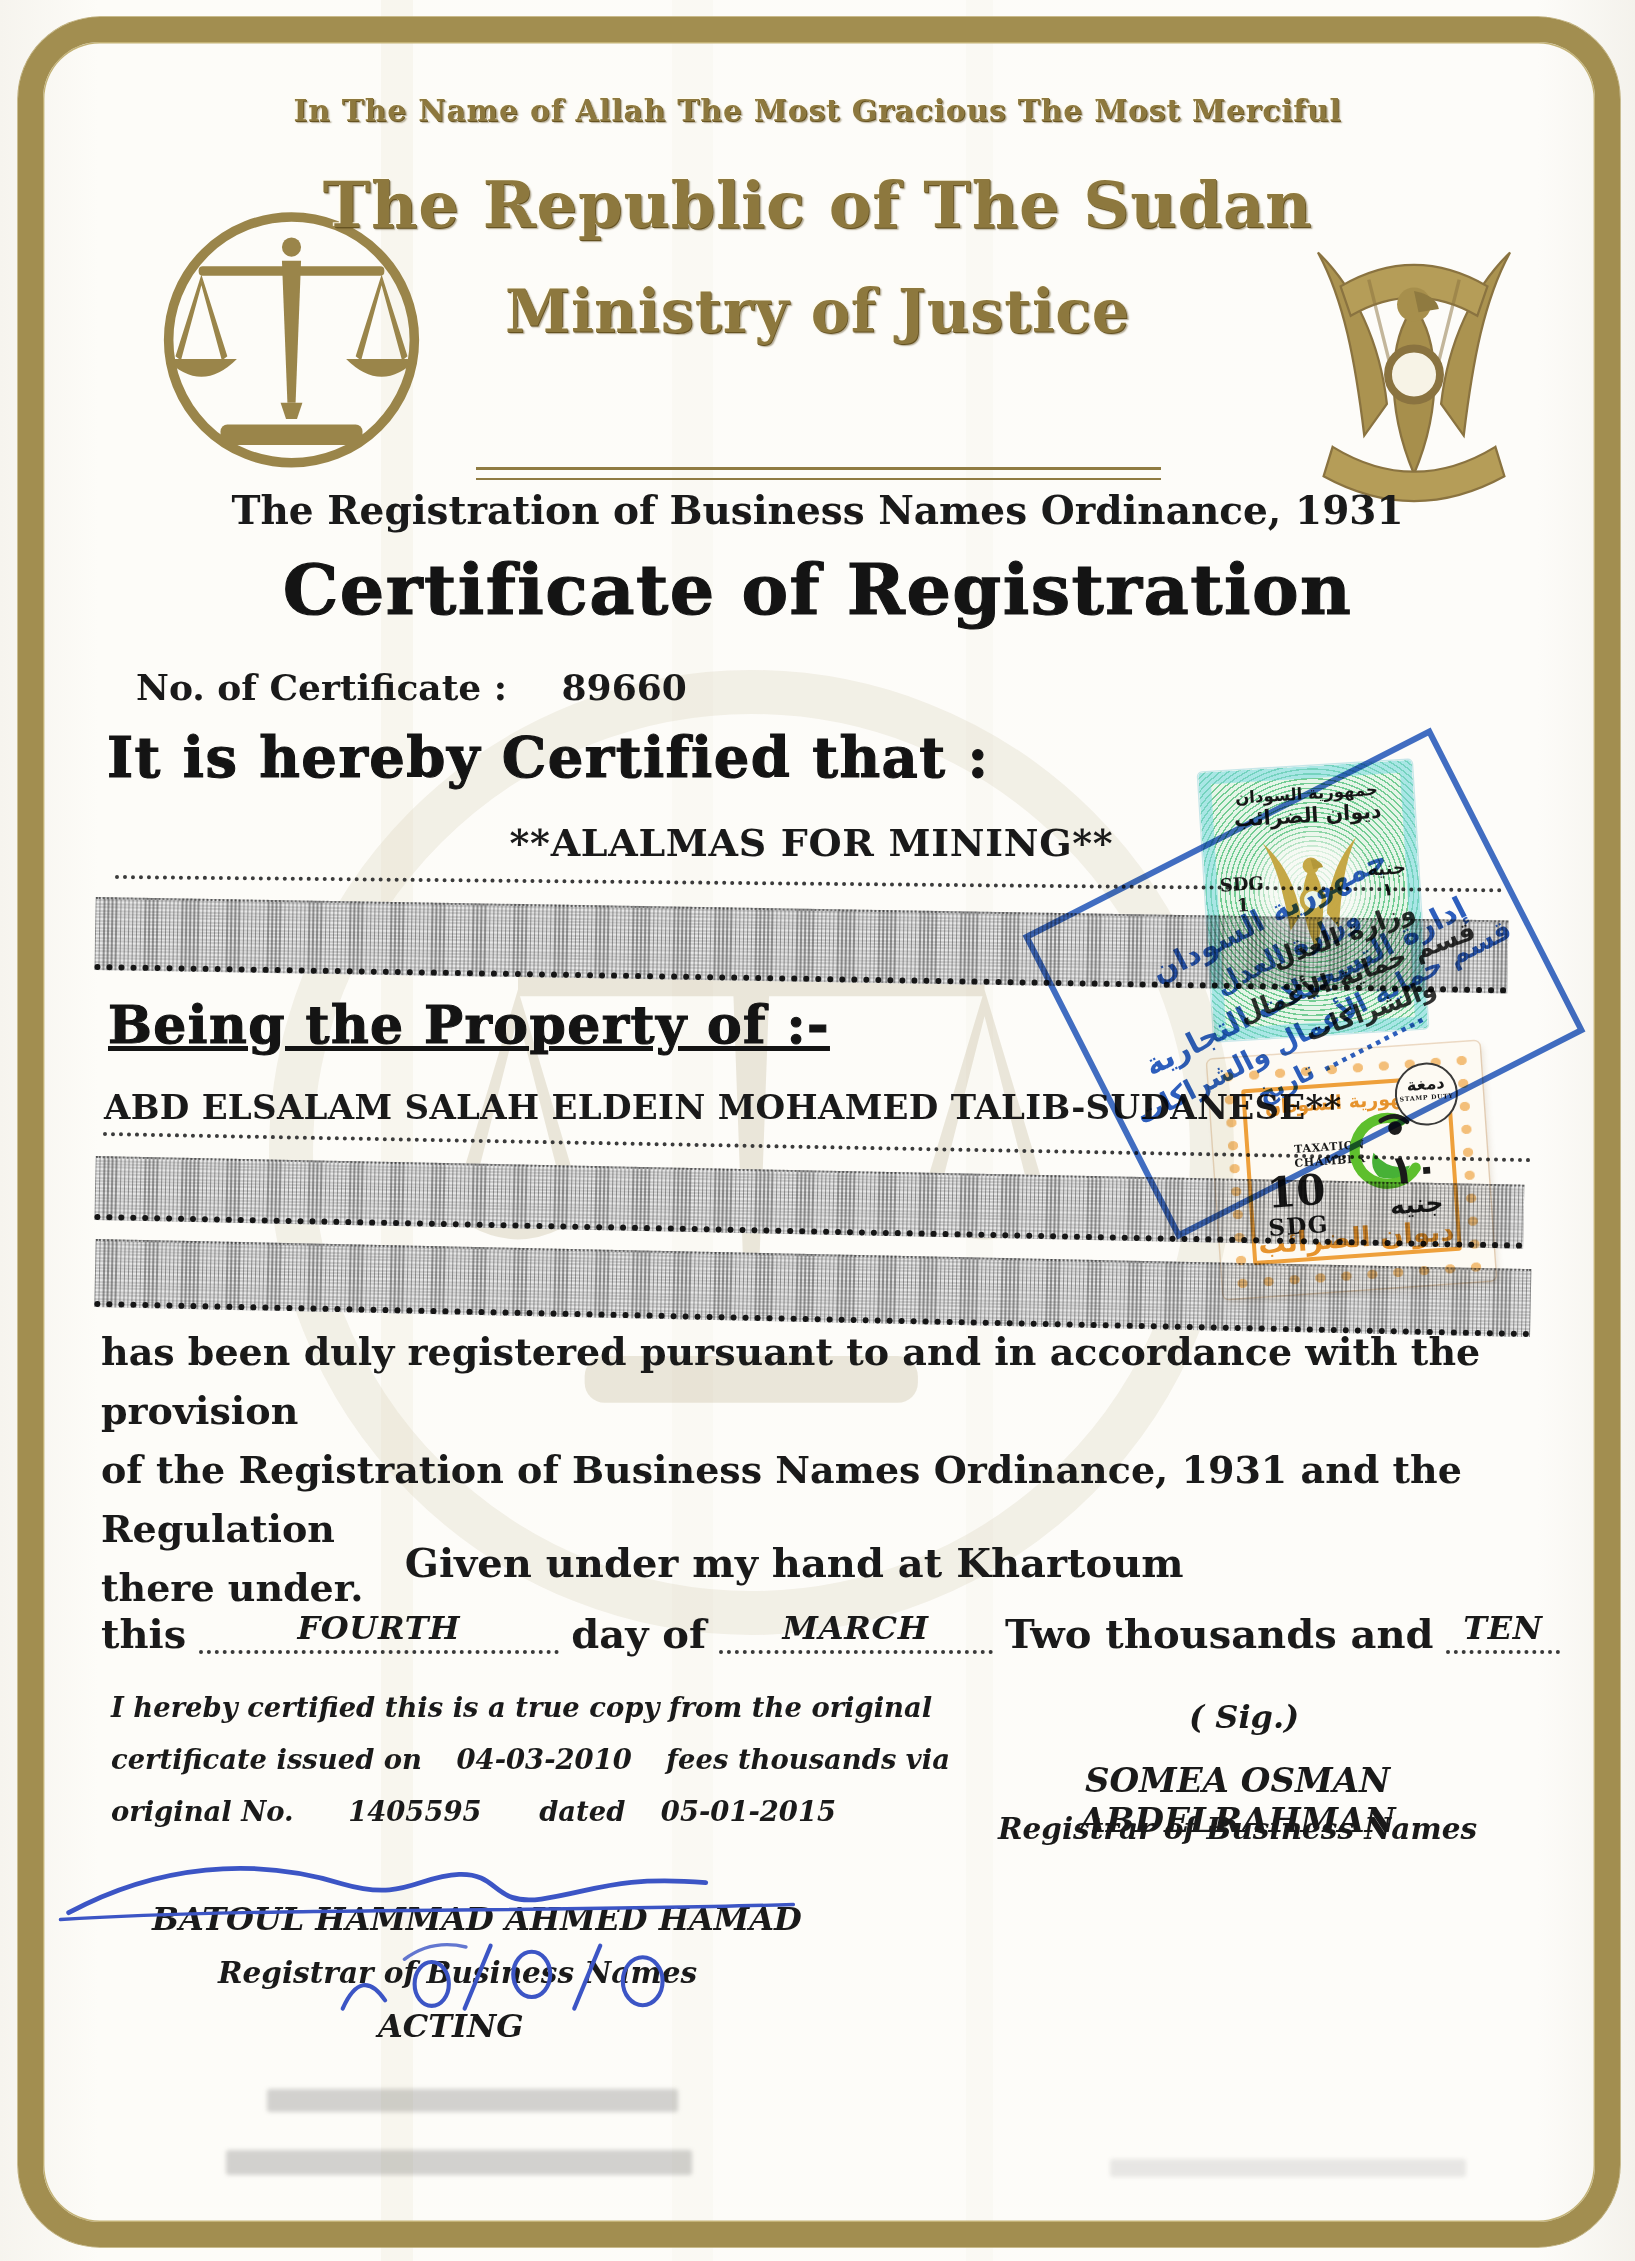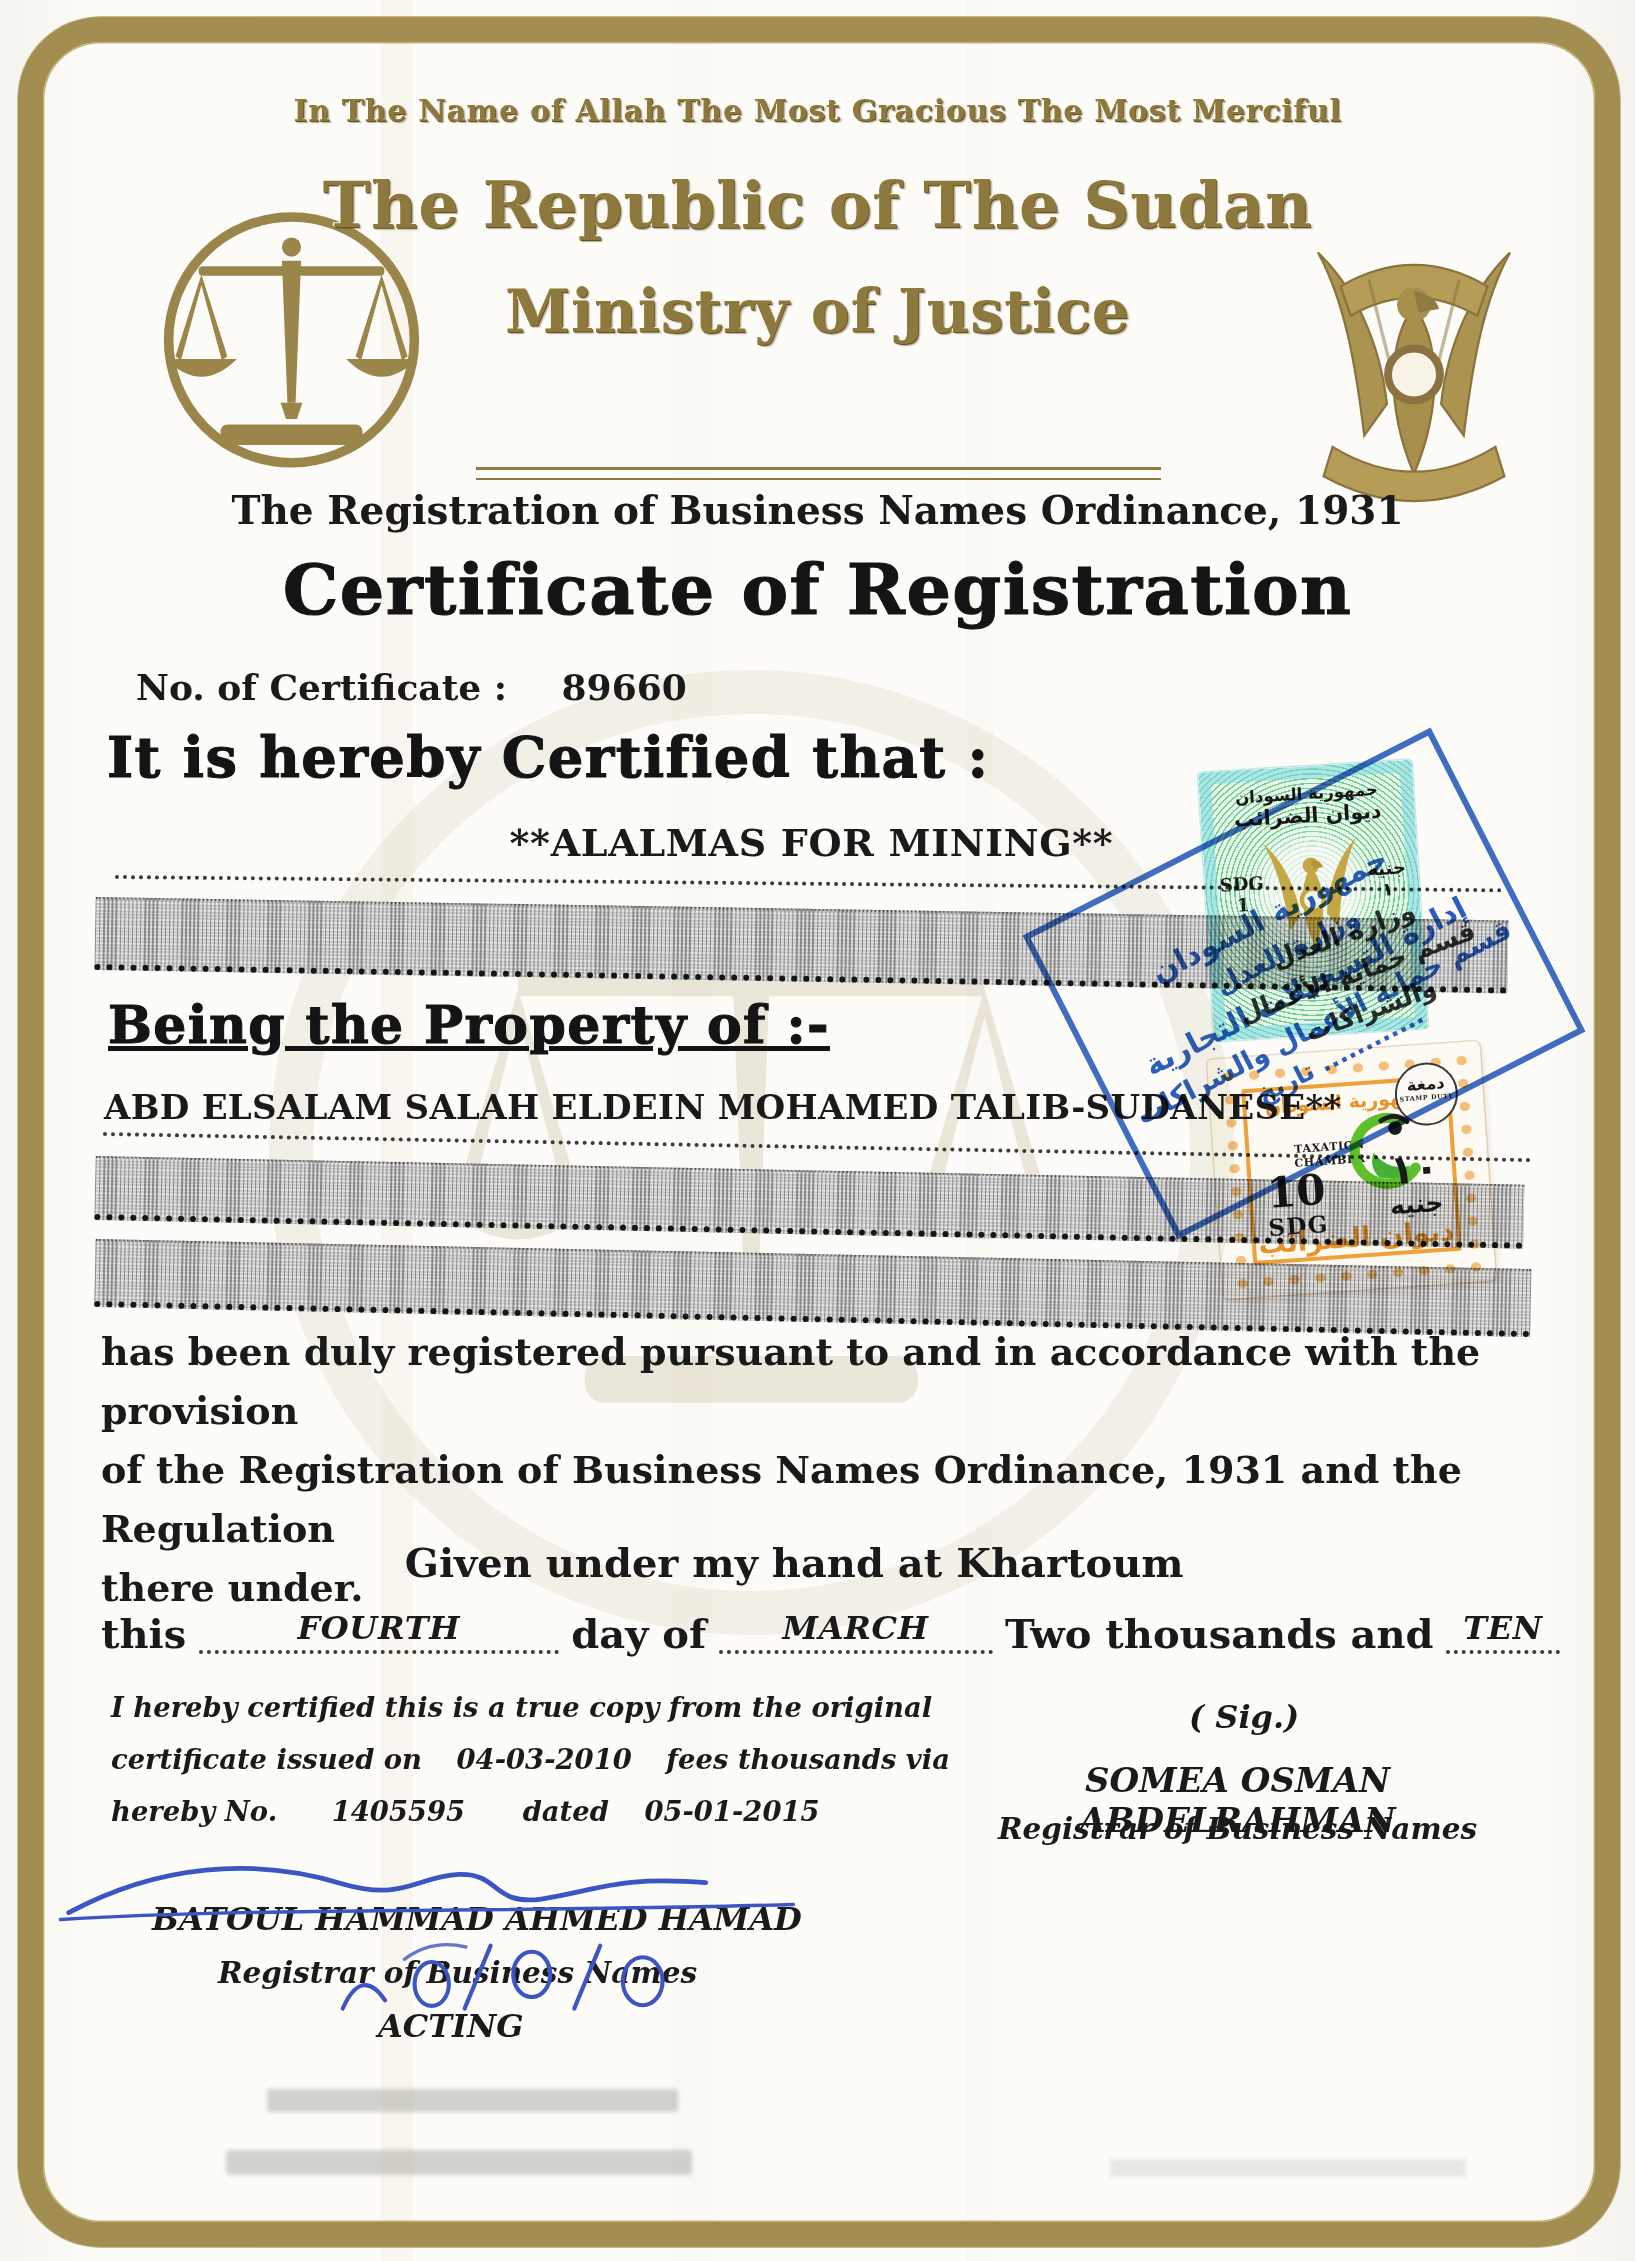--- a/index.html
+++ b/index.html
@@ -183,21 +183,21 @@
   </div>
 
   <div class="abs ital" style="left:111px;top:1681px;font-size:27.4px;line-height:52px;">
     <div>I hereby certified this is a true copy from the original</div>
     <div>
       <span>certificate issued on</span>
       <span style="margin:0 25px;">04-03-2010</span>
       <span>fees thousands via</span>
     </div>
     <div>
-      <span>hereby No.</span>
+      <span>original No.</span>
       <span style="margin:0 48px 0 45px;">1405595</span>
       <span style="margin-right:26px;">dated</span>
       <span>05-01-2015</span>
     </div>
   </div>
 
   <div class="abs ital" style="left:1189px;top:1698px;font-size:32px;">( Sig.)</div>
   <div class="abs ital" style="left:960px;top:1760px;width:555px;text-align:center;font-size:34px;">SOMEA OSMAN ABDELRAHMAN</div>
   <div class="abs ital" style="left:960px;top:1811px;width:555px;text-align:center;font-size:29.5px;">Registrar of Business Names</div>
 

